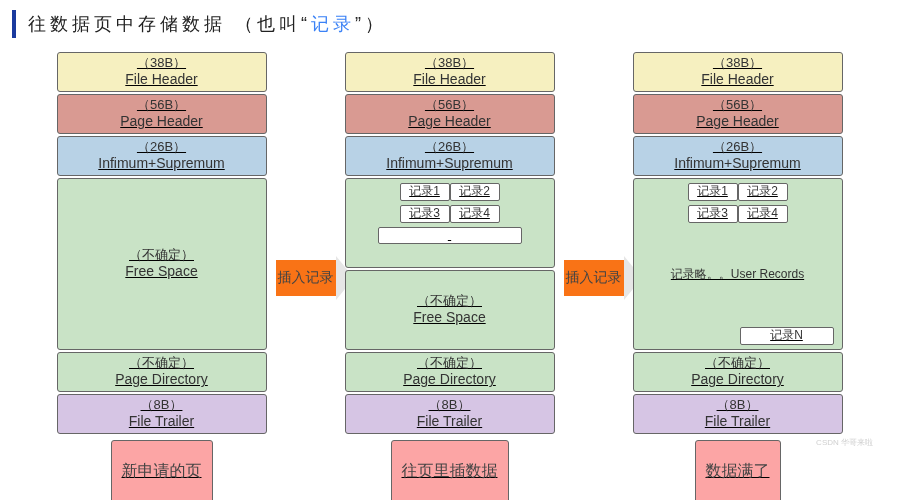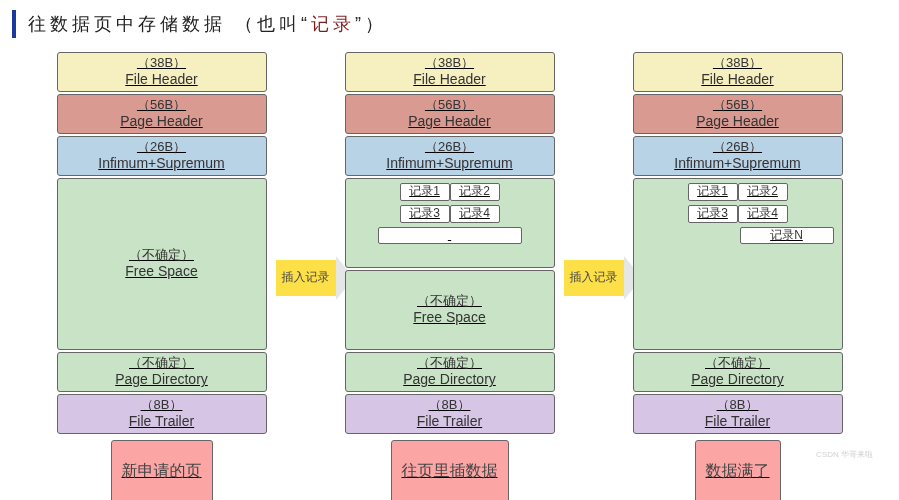--- a/index.html
+++ b/index.html
@@ -20,21 +20,21 @@
     width: 4px;
     height: 28px;
     background: #1a3a9e;
     margin-right: 12px;
   }
   .title-text {
     font-size: 18px;
     letter-spacing: 4px;
     color: #222;
   }
-  .title-text .hl { color: #7f1d1d; }
+  .title-text .hl { color: #3b82f6; }
   .canvas {
     display: flex;
     align-items: center;
     justify-content: center;
     gap: 8px;
     padding: 8px 16px 4px 16px;
   }
   .stack {
     display: flex;
     flex-direction: column;
@@ -92,40 +92,40 @@
   .arrow-wrap {
     display: flex;
     flex-direction: column;
     align-items: center;
     width: 62px;
   }
   .arrow {
     position: relative;
     width: 60px;
     height: 36px;
-    background: #fde047;
-    display: flex;
-    align-items: center;
-    justify-content: center;
-    font-size: 12px;
+    background: #f97316;
+    display: flex;
+    align-items: center;
+    justify-content: center;
+    font-size: 14px;
     color: #444;
   }
   .arrow::after {
     content: "";
     position: absolute;
     right: -18px;
     top: 50%;
     transform: translateY(-50%);
     border-left: 18px solid #e6e6e6;
     border-top: 22px solid transparent;
     border-bottom: 22px solid transparent;
   }
   .sub { font-size: 13px; }
   .small { font-size: 12px; }
-  .watermark { position:absolute; right:26px; bottom:40px; font-size:8px; color:#d0d0d0; }
+  .watermark { position:absolute; right:26px; bottom:52px; font-size:8px; color:#d0d0d0; }
 </style>
 </head>
 <body>
 
 <div class="title-bar">
   <div class="accent"></div>
   <div class="title-text">
     <span>往数据页中存储数据  （也叫“</span><span class="hl">记录</span><span>”）</span>
   </div>
 </div>
@@ -228,20 +228,23 @@
     </div>
     <div class="block userrec" style="height:172px;padding-top:2px;justify-content:flex-start;">
       <div class="recrow">
         <div class="rec">记录1</div>
         <div class="rec">记录2</div>
       </div>
       <div class="recrow">
         <div class="rec">记录3</div>
         <div class="rec">记录4</div>
       </div>
+      <div style="flex:1;display:flex;align-items:center;justify-content:center;">
+        <div class="small" style="padding:8px 18px;">记录略。。User Records</div>
+      </div>
       <div class="recrow" style="justify-content:flex-end;margin-right:6px;">
         <div class="rec" style="min-width:80px;">记录N</div>
       </div>
     </div>
     <div class="block pagedir">
       <div class="sub">（不确定）</div>
       <div>Page Directory</div>
     </div>
     <div class="block filetrailer">
       <div class="sub">（8B）</div>

